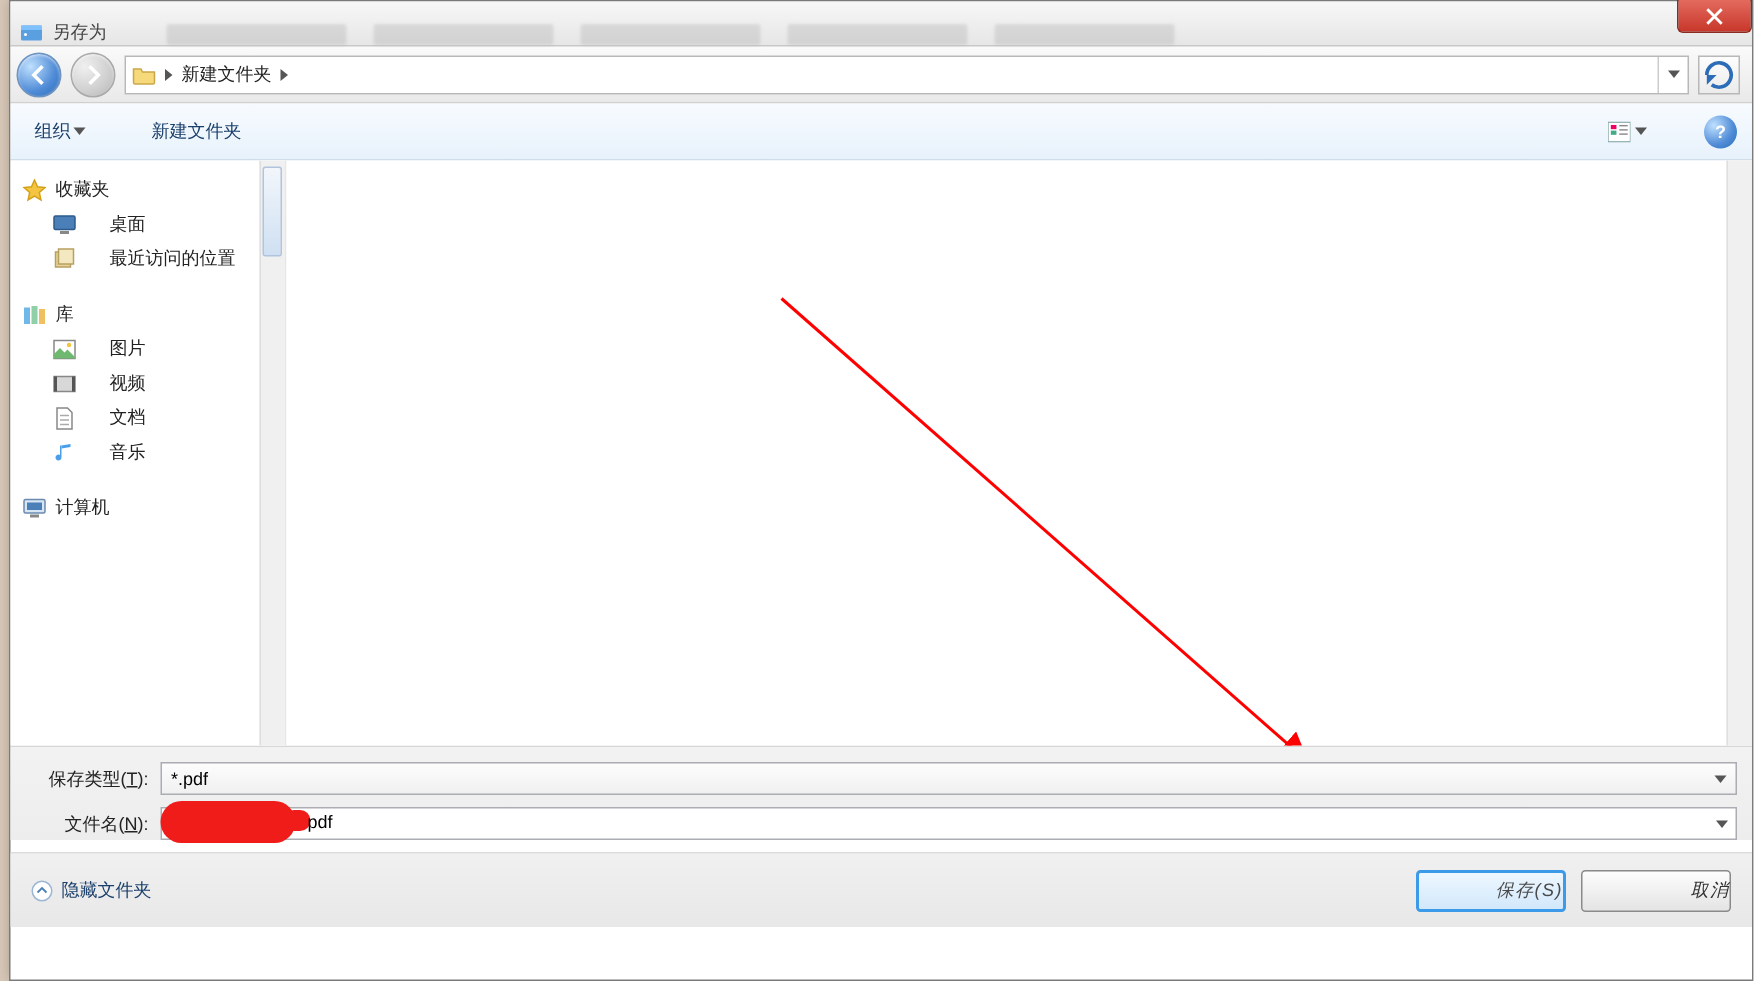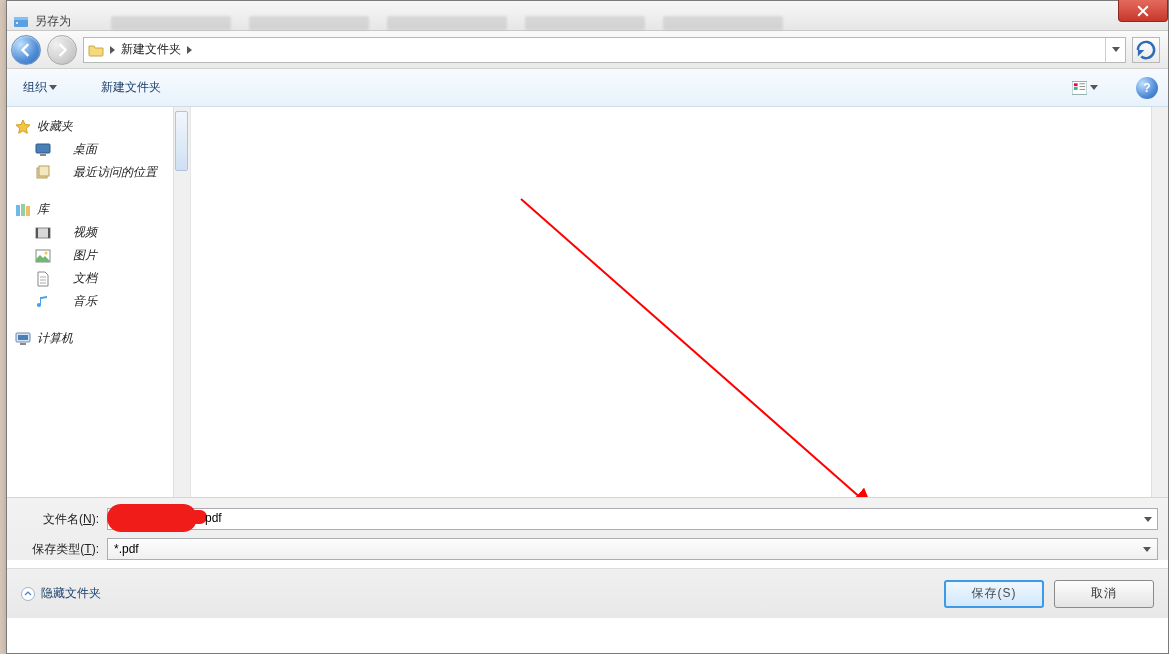--- a/index.html
+++ b/index.html
@@ -70,21 +70,21 @@
 .tb-spacer { flex:1; }
 .tb-iconbtn { width:26px; height:24px; display:flex; align-items:center; justify-content:center; cursor:pointer; border-radius:2px; }
 .help-btn { width:22px; height:22px; border-radius:50%; background:radial-gradient(circle at 30% 30%, #bfe0ff,#4f8bd6 60%, #2d6db8); display:flex; align-items:center; justify-content:center; color:#fff; font-weight:bold; cursor:pointer; margin-left:6px; }
 
 
 .main { display:flex; height:390px; }
 .sidebar { width:184px; background:#fff; border-right:1px solid #e6e6e6; position:relative; overflow-y:hidden; }
 .side-scroll { width:17px; background:#f0f0f0; border-left:1px solid #dedede; position:absolute; right:0; top:0; bottom:0; }
 .side-thumb { position:absolute; right:2px; top:4px; width:13px; height:60px; background:linear-gradient(#f2f6fb,#cfe0f2); border:1px solid #b0c4de; border-radius:2px; }
 .tree { padding:8px 0 8px 8px; }
-.tree-group { margin-bottom:14px;font-style:italic; }
+.tree-group { margin-bottom:14px; }
 .tree-head { display:flex; align-items:center; gap:6px; padding:3px 0; cursor:pointer; }
 .tree-head .ico { width:16px; height:16px; }
 .tree-head .lbl { color:#222; }
 .tree-child { display:flex; align-items:center; gap:22px; padding:3px 0 3px 20px; cursor:pointer; }
 .tree-child .ico { width:16px; height:16px; }
 .tree-child .lbl { color:#222; }
 
 .filearea { flex:1; background:#fff; position:relative; }
 .file-scroll { width:17px; background:#f0f0f0; border-left:1px solid #dedede; position:absolute; right:0; top:0; bottom:0; }
 
@@ -109,22 +109,22 @@
 }
 .type-select .sel-drop { position:absolute; right:2px; top:2px; width:16px; height:16px; display:flex; align-items:center; justify-content:center; }
 
 
 .footer { height:50px; display:flex; align-items:center; padding:0 14px; background:linear-gradient(#f0f0f0,#e8e8e8); border-top:1px solid #dcdcdc; }
 .hide-folders { display:flex; align-items:center; gap:6px; cursor:pointer; color:#1a3f6b; }
 .hide-folders .caret { width:14px; height:14px; border:1px solid #9db6d4; border-radius:50%; display:flex; align-items:center; justify-content:center; background:#fff; }
 .footer-spacer { flex:1; }
 .btn {
   width:100px; height:28px; border:1px solid #8a8a8a; border-radius:3px;
-  background:linear-gradient(#fdfdfd,#e4e4e4); cursor:pointer; display:flex; align-items:center; justify-content:center;
-  margin-left:10px; color:#333;
+  background:linear-gradient(#fdfdfd,#e4e4e4); cursor:pointer; display:flex; align-items:center; justify-content:flex-end;
+  margin-left:10px; color:#333;font-style:italic;
 }
 .btn.primary { border:2px solid #3c9ae8; background:linear-gradient(#eef7ff,#d2e8fb); color:#4a4a4a; }
 .btn .blurlbl { filter: blur(0.5px); letter-spacing:1px; }
 
 
 .tri-down { width:0;height:0;border-left:4px solid transparent;border-right:4px solid transparent;border-top:5px solid #555; display:inline-block; }
 .tri-right { width:0;height:0;border-top:4px solid transparent;border-bottom:4px solid transparent;border-left:5px solid #555; display:inline-block; }
 </style>
 </head>
 <body>
@@ -238,33 +238,33 @@
           <div class="tree-head">
             <svg class="ico" viewBox="0 0 16 16">
                 <rect x="1" y="3" width="4" height="11" fill="#6fb8e8"></rect>
                 <rect x="6" y="2" width="4" height="12" fill="#8fd0a8"></rect>
                 <rect x="11" y="4" width="4" height="10" fill="#f0c060"></rect>
               </svg>
             <span class="lbl">库</span>
           </div>
           <div class="tree-child">
             <svg class="ico" viewBox="0 0 16 16">
+                <rect x="1" y="2" width="14" height="12" fill="#fff" stroke="#888"></rect>
+                <path d="M1 11 l4-4 3 3 2-2 5 5 v1 h-14z" fill="#6fb86f"></path>
+                <circle cx="11" cy="5" r="1.5" fill="#f4c542"></circle>
+              </svg>
+            <span class="lbl">图片</span>
+          </div>
+          <div class="tree-child">
+            <svg class="ico" viewBox="0 0 16 16">
                 <rect x="1" y="3" width="14" height="10" fill="#d8d8d8" stroke="#888"></rect>
                 <rect x="1" y="3" width="2" height="10" fill="#555"></rect>
                 <rect x="13" y="3" width="2" height="10" fill="#555"></rect>
               </svg>
             <span class="lbl">视频</span>
-          </div>
-          <div class="tree-child">
-            <svg class="ico" viewBox="0 0 16 16">
-                <rect x="1" y="2" width="14" height="12" fill="#fff" stroke="#888"></rect>
-                <path d="M1 11 l4-4 3 3 2-2 5 5 v1 h-14z" fill="#6fb86f"></path>
-                <circle cx="11" cy="5" r="1.5" fill="#f4c542"></circle>
-              </svg>
-            <span class="lbl">图片</span>
           </div>
           <div class="tree-child">
             <svg class="ico" viewBox="0 0 16 16">
                 <path d="M3 1 h7 l3 3 v11 h-10 z" fill="#fff" stroke="#888"></path>
                 <line x1="5" y1="6" x2="11" y2="6" stroke="#aaa"></line>
                 <line x1="5" y1="9" x2="11" y2="9" stroke="#aaa"></line>
                 <line x1="5" y1="12" x2="11" y2="12" stroke="#aaa"></line>
               </svg>
             <span class="lbl">文档</span>
           </div>
@@ -303,35 +303,35 @@
               <path d="M0 0 L10 5 L0 10 z" fill="#f00"></path>
             </marker>
           </defs>
         <line x1="330" y1="92" x2="680" y2="400" stroke="#f00" stroke-width="2" marker-end="url(#ah)"></line>
       </svg>
     </div>
   </div>
 
   <div class="bottomform">
     <div class="form-row">
+      <div class="form-label"><span>保存类型(<u>T</u>):</span></div>
+      <div class="type-select">
+        <span>*.pdf</span>
+        <div class="sel-drop">
+            <span class="tri-down"></span>
+          </div>
+      </div>
+    </div>
+    <div class="form-row">
       <div class="form-label"><span>文件名(<u>N</u>):</span></div>
       <div class="name-field-wrap">
         <input class="name-input" style="">
         <div class="redact"></div>
         <span class="pdf-tail">pdf</span>
         <div class="name-drop">
-            <span class="tri-down"></span>
-          </div>
-      </div>
-    </div>
-    <div class="form-row">
-      <div class="form-label"><span>保存类型(<u>T</u>):</span></div>
-      <div class="type-select">
-        <span>*.pdf</span>
-        <div class="sel-drop">
             <span class="tri-down"></span>
           </div>
       </div>
     </div>
   </div>
 
   <div class="footer">
     <div class="hide-folders">
       <span class="caret">
         <svg width="8" height="8" viewBox="0 0 8 8">

